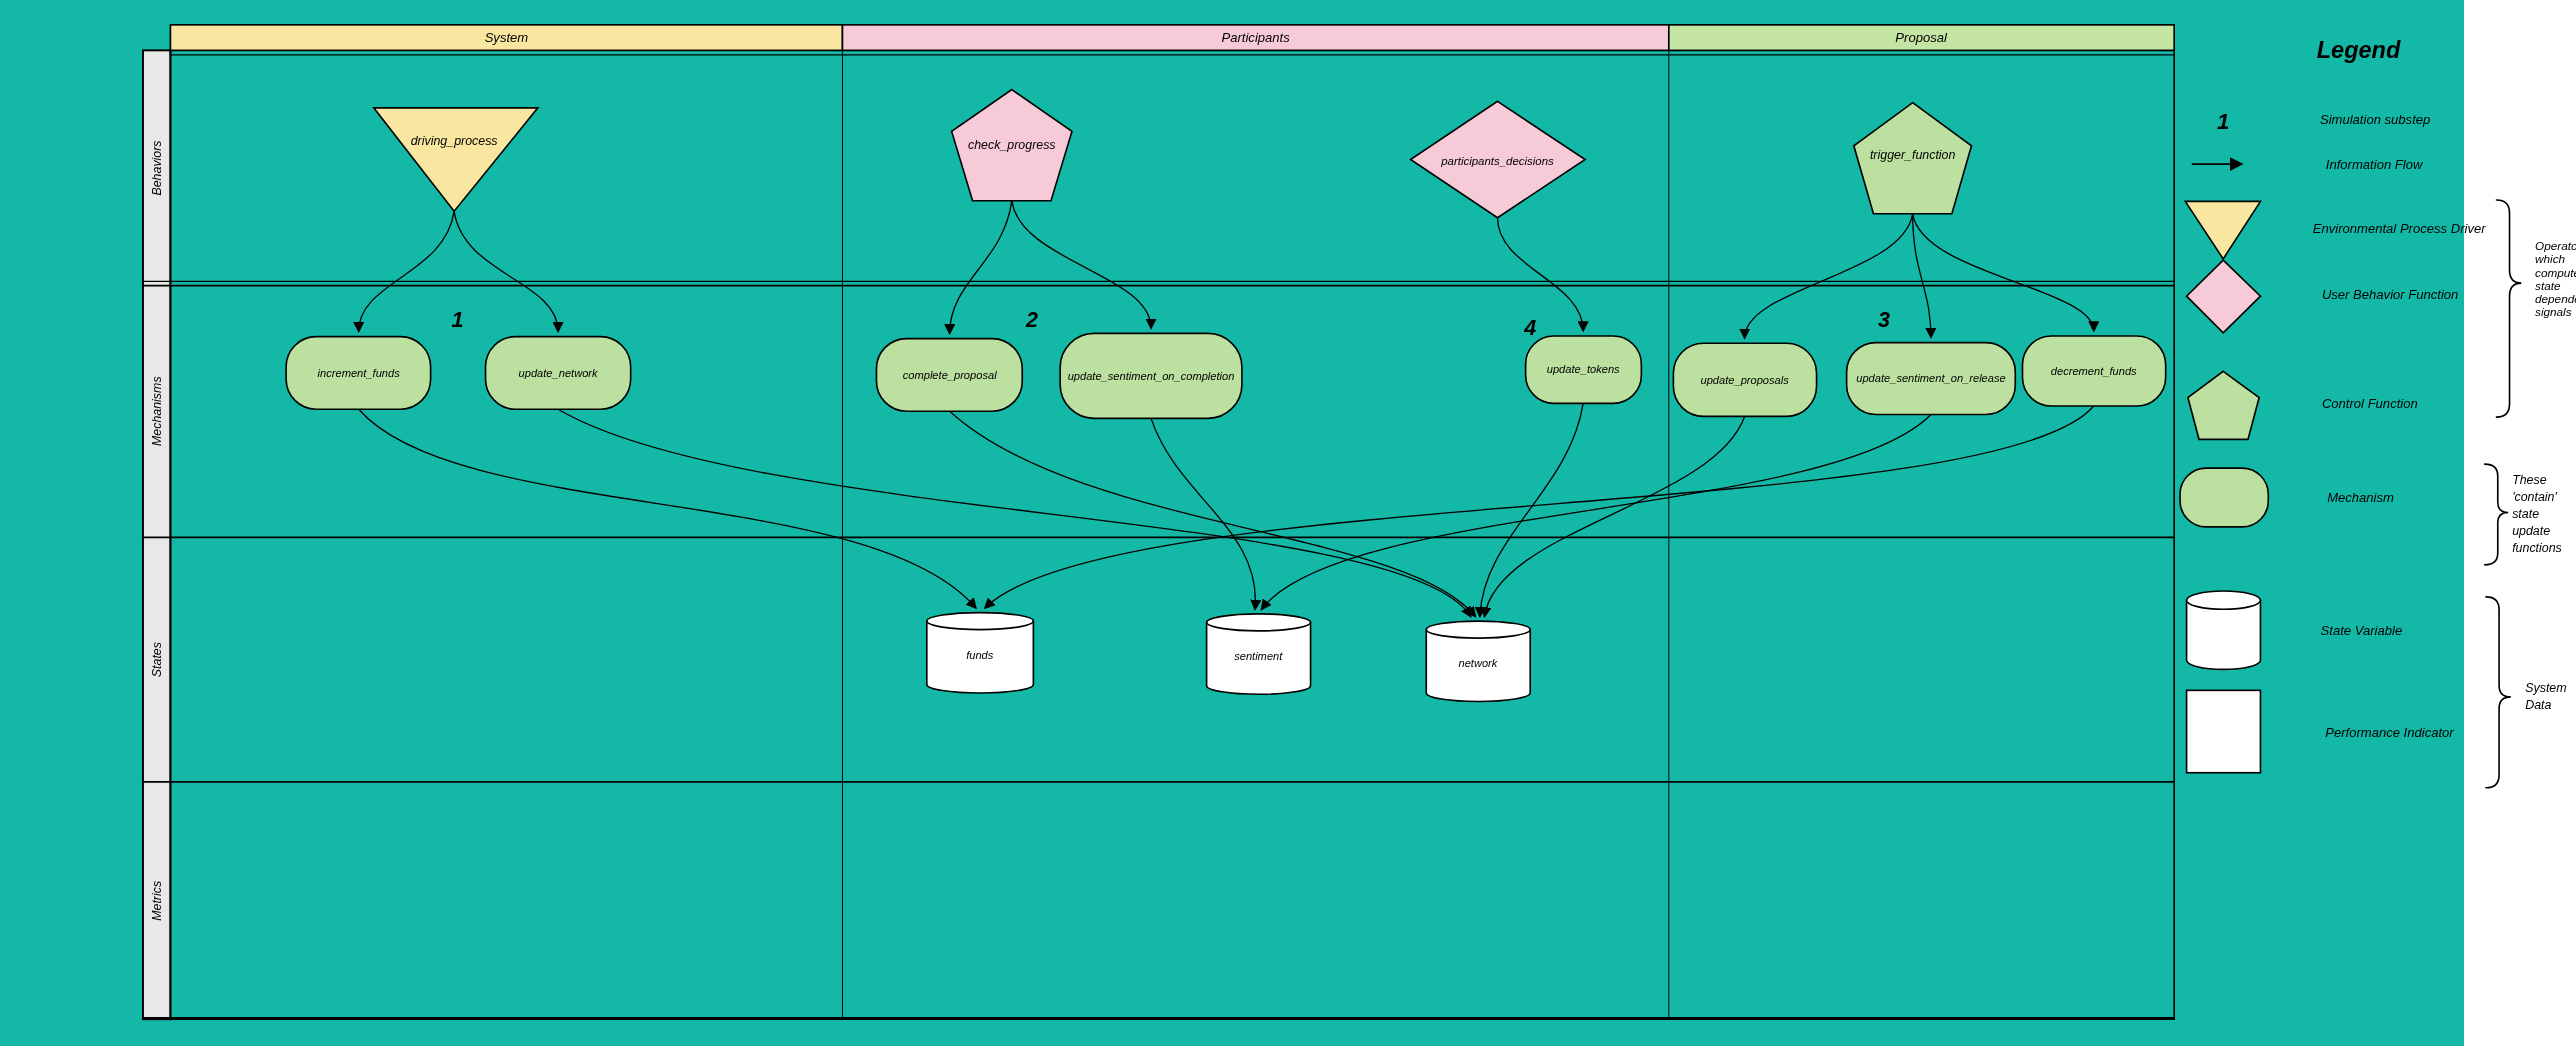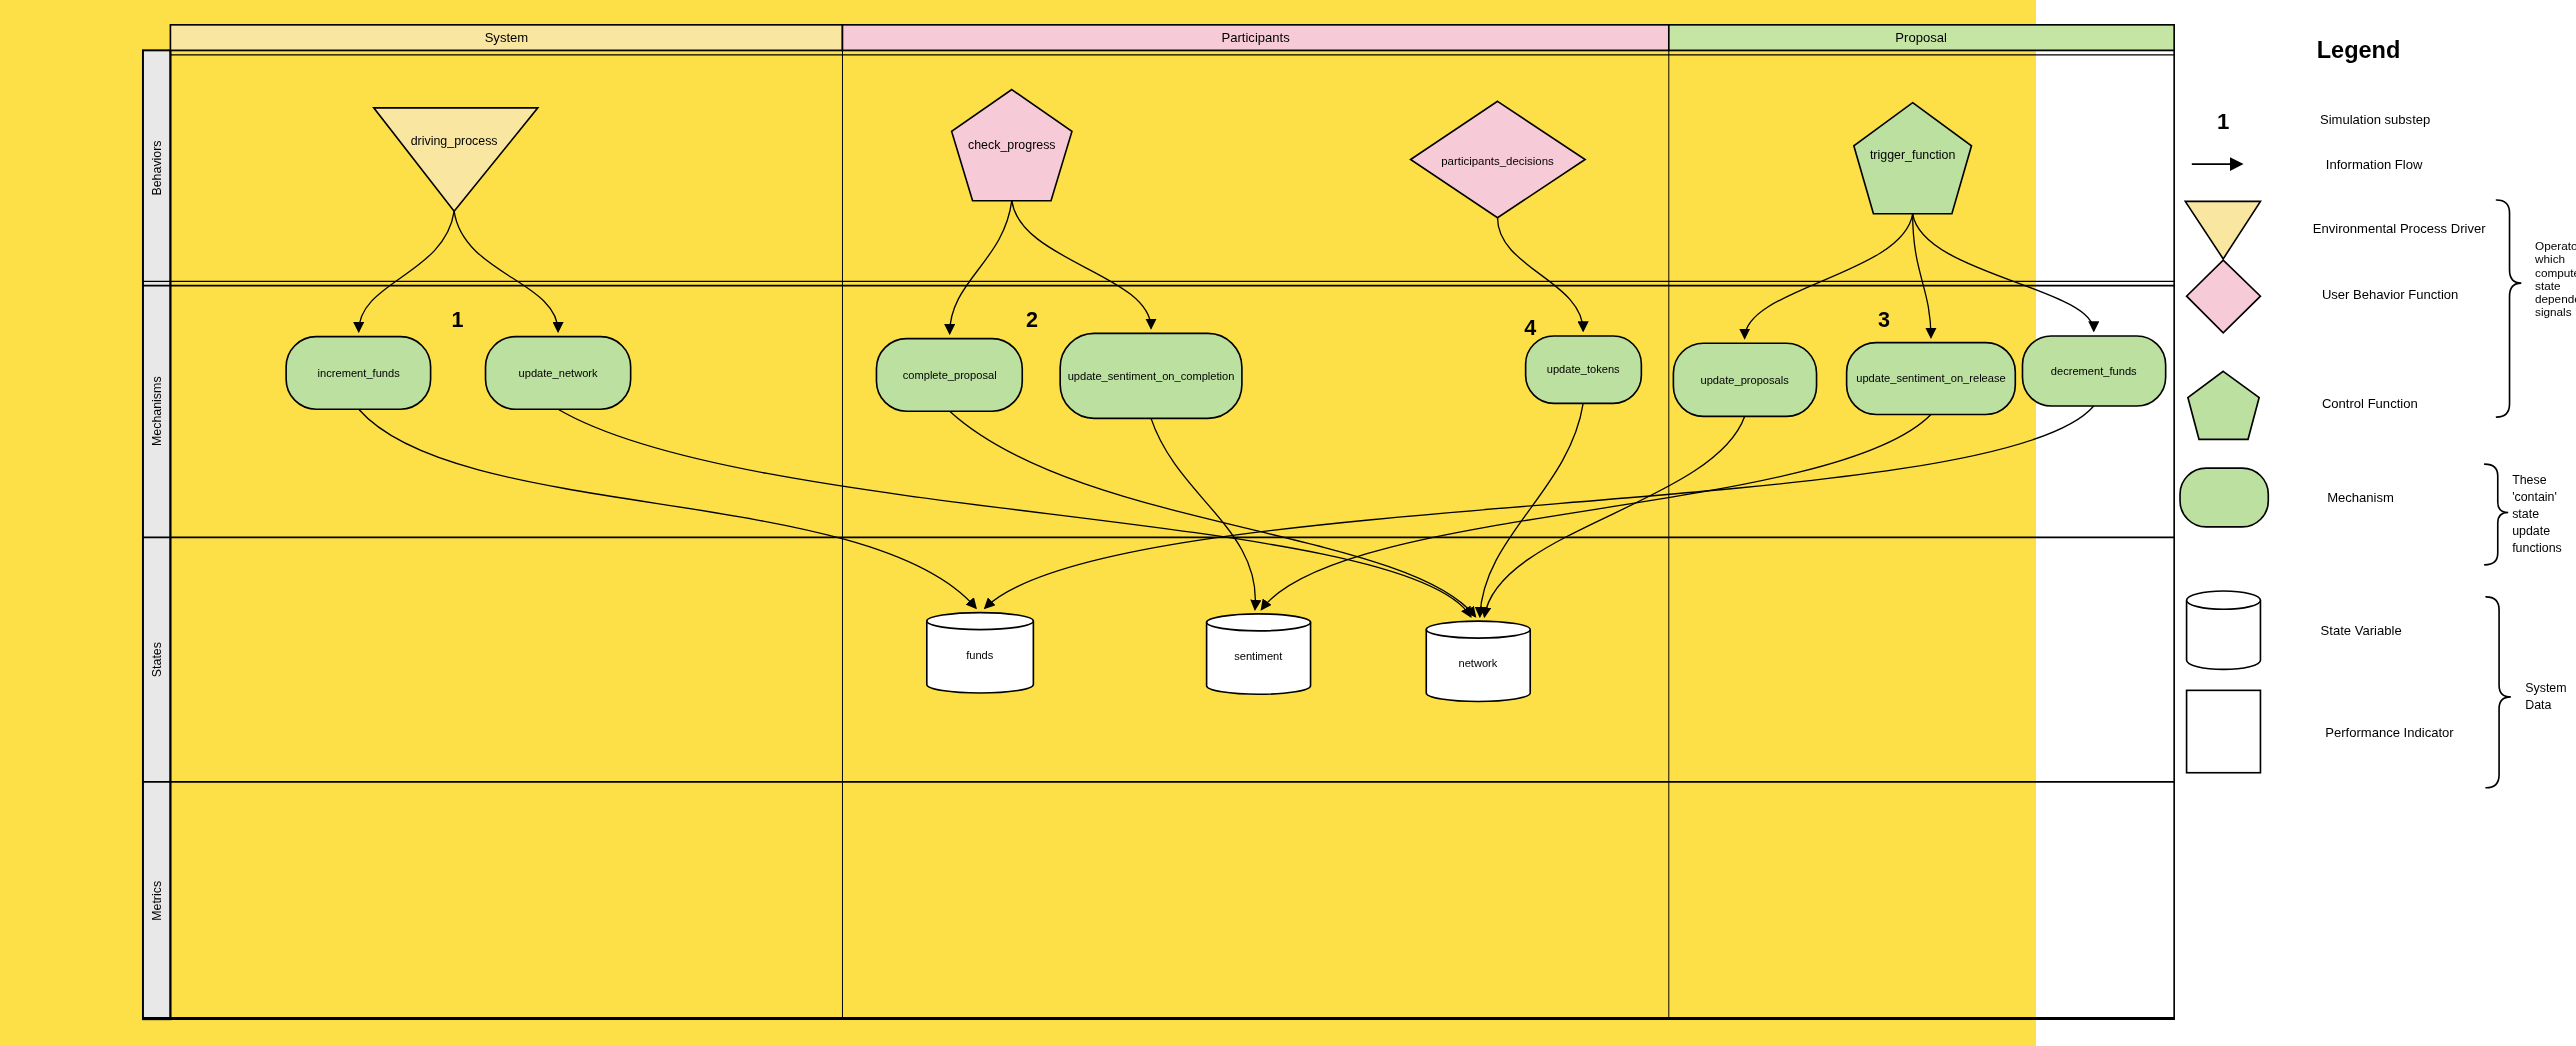--- a/index.html
+++ b/index.html
@@ -1,17 +1,17 @@
 <!DOCTYPE html>
 <html style="font-size:10.5px"><head>
 <meta charset="utf-8">
 <style>
   html,body{margin:0;padding:0;background:#ffffff;overflow:hidden;}
-  #stage{position:relative;width:2036px;height:1046px;background:#fde047;
-         font-family:"Liberation Sans", sans-serif;}
+  #stage{position:relative;width:2464px;height:1046px;background:#14b8a6;
+         font-family:"Liberation Sans", sans-serif;font-style:italic;}
   svg{position:absolute;left:0;top:0;}
   text{font-family:"Liberation Sans", sans-serif;fill:#000;}
   .hdr-label{font-size:20px;text-anchor:middle;}
   .lane-label{font-size:19px;text-anchor:middle;}
   .node-label{font-size:19px;text-anchor:middle;}
   .mech-label{font-size:17px;text-anchor:middle;}
   .state-label{font-size:17px;text-anchor:middle;}
   .substep-num{font-size:33px;font-weight:bold;text-anchor:middle;}
   .legend-title{font-size:36px;font-weight:bold;text-anchor:middle;}
   .legend-label{font-size:20px;}

